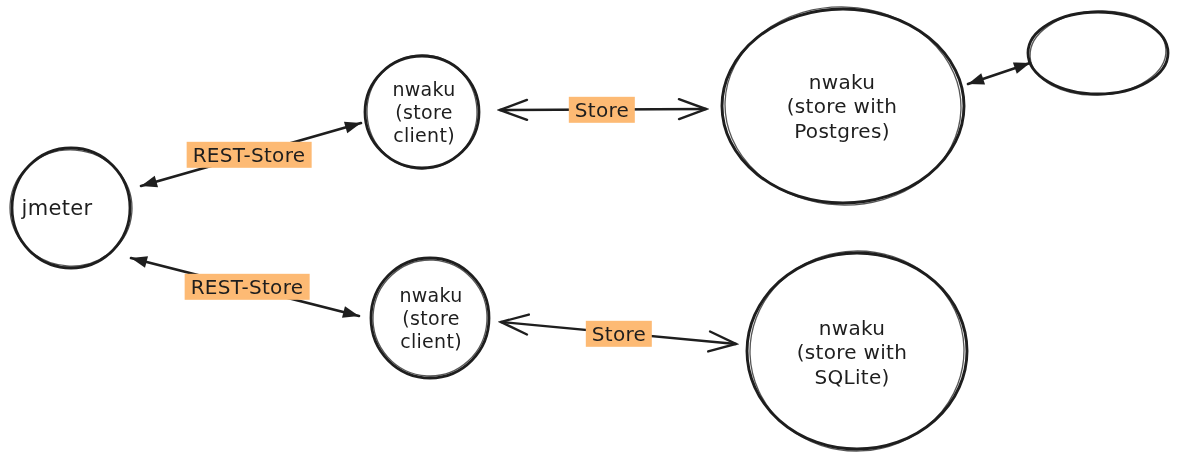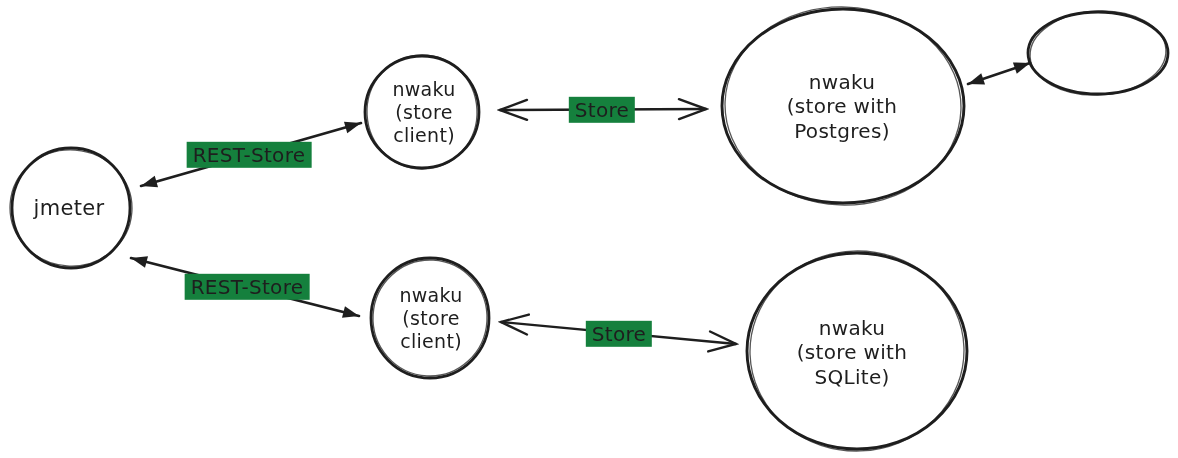--- a/index.html
+++ b/index.html
@@ -34,21 +34,21 @@
     font-size: 19px;
   }
   .node-label.big {
     font-size: 20px;
   }
   .jmeter-label {
     font-size: 21px;
   }
   .edge-label {
     font-size: 20px;
-    background: #15803d;
+    background: #fdba74;
     padding: 1px 6px;
     white-space: nowrap;
   }
 </style>
 </head>
 <body>
 
 <div class="stage">
 
   <svg width="1178" height="458" viewBox="0 0 1178 458">
@@ -95,21 +95,21 @@
 
     <line x1="131" y1="258" x2="359" y2="316" stroke="#1e1e1e" stroke-width="2.6" stroke-linecap="round" marker-start="url(#headFilled)" marker-end="url(#headFilled)"></line>
 
     <line x1="500" y1="110" x2="706" y2="109" stroke="#1e1e1e" stroke-width="2.4" stroke-linecap="round" marker-start="url(#headOpen)" marker-end="url(#headOpen)"></line>
 
     <line x1="501" y1="322" x2="736" y2="344" stroke="#1e1e1e" stroke-width="2.4" stroke-linecap="round" marker-start="url(#headOpen)" marker-end="url(#headOpen)"></line>
 
     <line x1="968" y1="84" x2="1030" y2="63" stroke="#1e1e1e" stroke-width="2.6" stroke-linecap="round" marker-start="url(#headFilled)" marker-end="url(#headFilled)"></line>
   </svg>
 
-  <div class="label jmeter-label" style="left:69px; top:209px;">jmeter</div>
+  <div class="label jmeter-label" style="left:57px; top:209px;">jmeter</div>
 
   <div class="label node-label" style="left:424px; top:113px;">nwaku
 (store
 client)</div>
 
   <div class="label node-label" style="left:431px; top:319px;">nwaku
 (store
 client)</div>
 
   <div class="label node-label big" style="left:842px; top:107px;">nwaku

